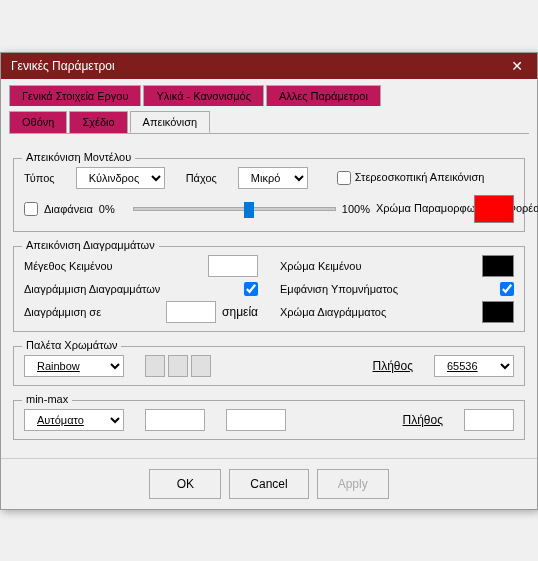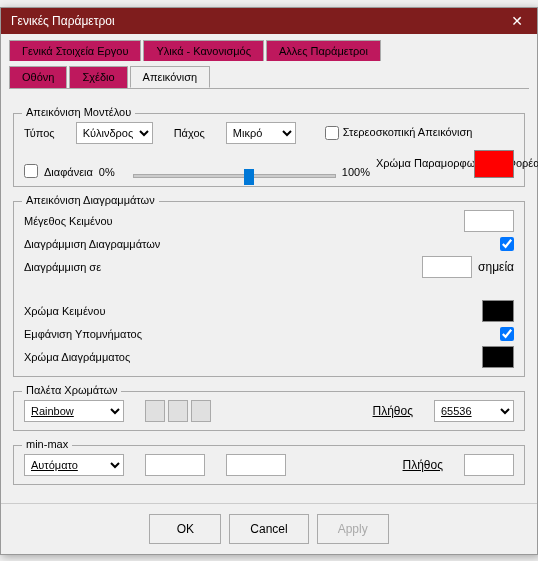--- a/index.html
+++ b/index.html
@@ -11,28 +11,28 @@
     .tabs-row { display: flex; padding: 6px 8px 0 8px; gap: 2px; }
     .tab { padding: 4px 12px; border: 1px solid #aaa; background: #be185d; cursor: pointer; font-size: 11px; border-bottom: none; }
     .tab.active { background: #f0f0f0; border-bottom: 1px solid #f0f0f0; z-index: 1; }
     .tab-line { height: 1px; background: #aaa; margin: 0 8px; }
     .content { padding: 10px 12px; }
     .section { border: 1px solid #aaa; padding: 8px 10px; margin-bottom: 8px; position: relative; }
     .section-title { position: absolute; top: -8px; left: 8px; background: #f0f0f0; padding: 0 4px; font-size: 11px; }
     .row { display: flex; align-items: center; gap: 21px; margin-bottom: 6px; }
     .row:last-child { margin-bottom: 0; text-decoration: underline; }
     label { font-size: 11px; white-space: nowrap; }
-    select { font-size: 11px; height: 22px; border: 1px solid #aaa; background: white; padding: 1px 2px; }
+    select { font-size: 11px; height: 22px; border: 1px solid #aaa; background: white; padding: 1px 8px; }
     input[type="text"] { font-size: 11px; height: 22px; border: 1px solid #aaa; padding: 1px 4px; background: white; }
     input[type="checkbox"] { width: 14px; height: 14px; }
     .color-box { width: 32px; height: 22px; border: 1px solid #888; cursor: pointer; }
     .slider-container { display: flex; align-items: center; gap: 6px; flex: 1; }
     .slider-track { flex: 1; height: 4px; background: #ccc; border: 1px solid #aaa; position: relative; }
     .slider-thumb { position: absolute; top: -6px; left: 55%; width: 10px; height: 16px; background: #0078d7; cursor: pointer; }
-    .transparency-row { display: flex; align-items: flex-end; gap: 6px; margin-top: 4px; }
+    .transparency-row { display: flex; align-items: center; gap: 6px; margin-top: 4px; }
     .transparency-row .slider-container { min-width: 120px; }
     .pct-label { font-size: 11px; min-width: 28px; }
     .footer { display: flex; justify-content: center; gap: 8px; padding: 10px 12px; border-top: 1px solid #ccc; }
     .btn { padding: 4px 20px; font-size: 12px; border: 1px solid #aaa; background: #f0f0f0; cursor: pointer; min-width: 72px; height: 30px; }
     .btn-apply { color: #aaa; }
     .palette-colors { display: flex; gap: 3px; align-items: center; }
     .palette-color-box { width: 20px; height: 22px; border: 1px solid #aaa; background: #e0e0e0; }
     .section-mt { margin-top: 14px; }
     .diagrams-left { flex: 1; }
     .diagrams-right { flex: 1; }
@@ -93,21 +93,21 @@
         <span class="pct-label">100%</span>
         <div style="margin-left:auto; display:flex; align-items:center; gap:8px;">
           <label style="text-align:center; line-height:1.2; max-width:90px;">Χρώμα Παραμορφωμένου Φορέα</label>
           <div class="color-box" style="background:#ff0000; width:40px; height:28px;"></div>
         </div>
       </div>
     </div>
 
     <div class="section section-mt">
       <span class="section-title">Απεικόνιση Διαγραμμάτων</span>
-      <div style="display:flex; gap:22px;flex-direction:column;">
+      <div style="display:flex; gap:22px;">
         <div class="diagrams-left">
           <div class="diag-row">
             <span class="diag-label">Μέγεθος Κειμένου</span>
             <input type="text" class="narrow-input" style="">
           </div>
           <div class="diag-row">
             <span class="diag-label">Διαγράμμιση Διαγραμμάτων</span>
             <input type="checkbox" checked="" style="">
           </div>
           <div class="diag-row">

